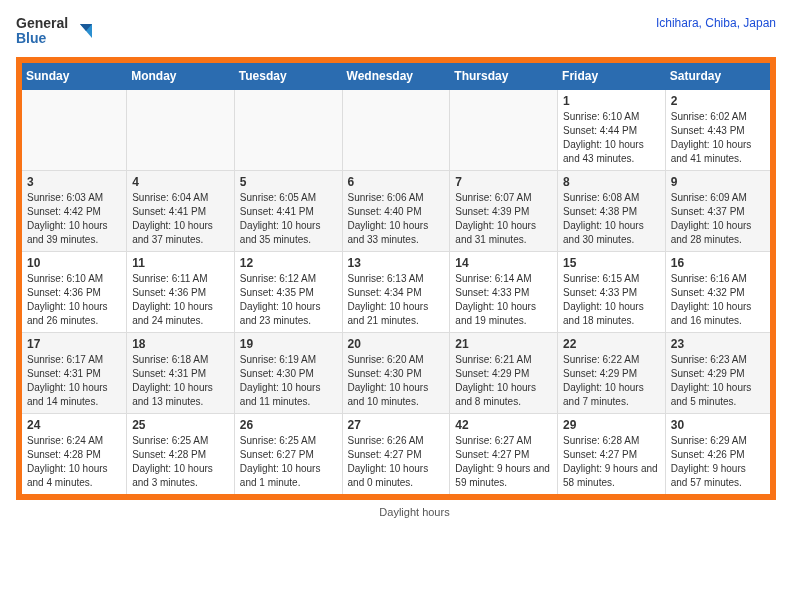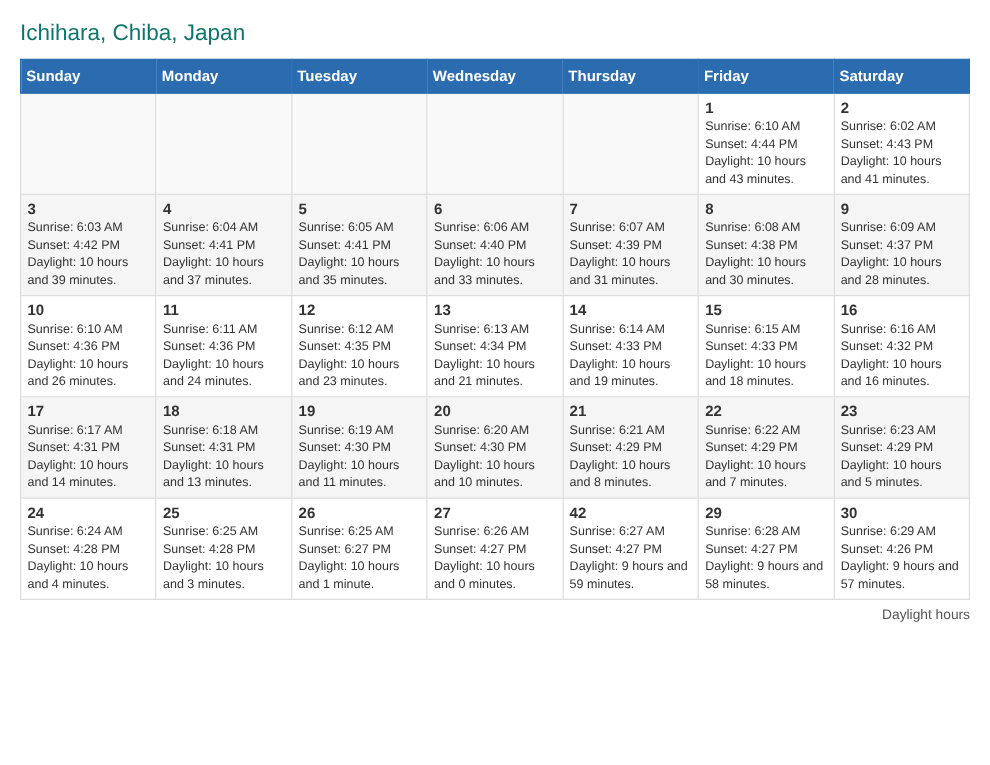--- a/index.html
+++ b/index.html
@@ -23,27 +23,27 @@
     }
     .title-block {
       text-align: right;
     }
     .month-title {
       font-size: 32px;
       color: #333;
       font-weight: normal;
     }
     .location {
-      font-size: 18px;
-      color: #0f766e;
+      font-size: 12px;
+      color: #1d4ed8;
     }
     .calendar {
       width: 100%;
       border-collapse: collapse;
-      border: 1px solid #f97316;
+      border: 6px solid #f97316;
     }
     .calendar th {
       background: #2b6cb0;
       color: #fff;
       font-size: 12px;
       font-weight: bold;
       padding: 6px 4px;
       text-align: left;
       border: 1px solid #2b6cb0;
     }
@@ -67,31 +67,41 @@
     }
     .day-info {
       font-size: 10px;
       line-height: 1.4;
       color: #333;
     }
     .footer-note {
       font-size: 11px;
       color: #555;
       margin-top: 6px;
-      text-align: right;
+      text-align: center;
       padding-left: 37px;
     }
     tr:nth-child(odd) td { background: #fff; }
     tr:nth-child(even) td { background: #f5f5f5; }
     tr:nth-child(even) td.empty { background: #f5f5f5; }
   </style>
 </head>
 <body>
 
 <div class="header">
+  <div class="logo">
+  <div style="line-height:1.1; font-size:14px; font-weight:bold;">
+    <span style="color:#333;">General</span><br>
+    <span style="color:#2b6cb0;">Blue</span>
+  </div>
+  <svg width="22" height="22" viewBox="0 0 22 22">
+    <polygon points="8,4 20,4 20,18" fill="#2b8fd0"></polygon>
+    <polygon points="8,4 20,4 14,11" fill="#1a5a9a"></polygon>
+  </svg>
+</div>
   <div class="title-block">
     <div class="location">Ichihara, Chiba, Japan</div>
   </div>
 </div>
 
 <table class="calendar">
   <thead>
     <tr>
     <th>Sunday</th>
         <th>Monday</th>

